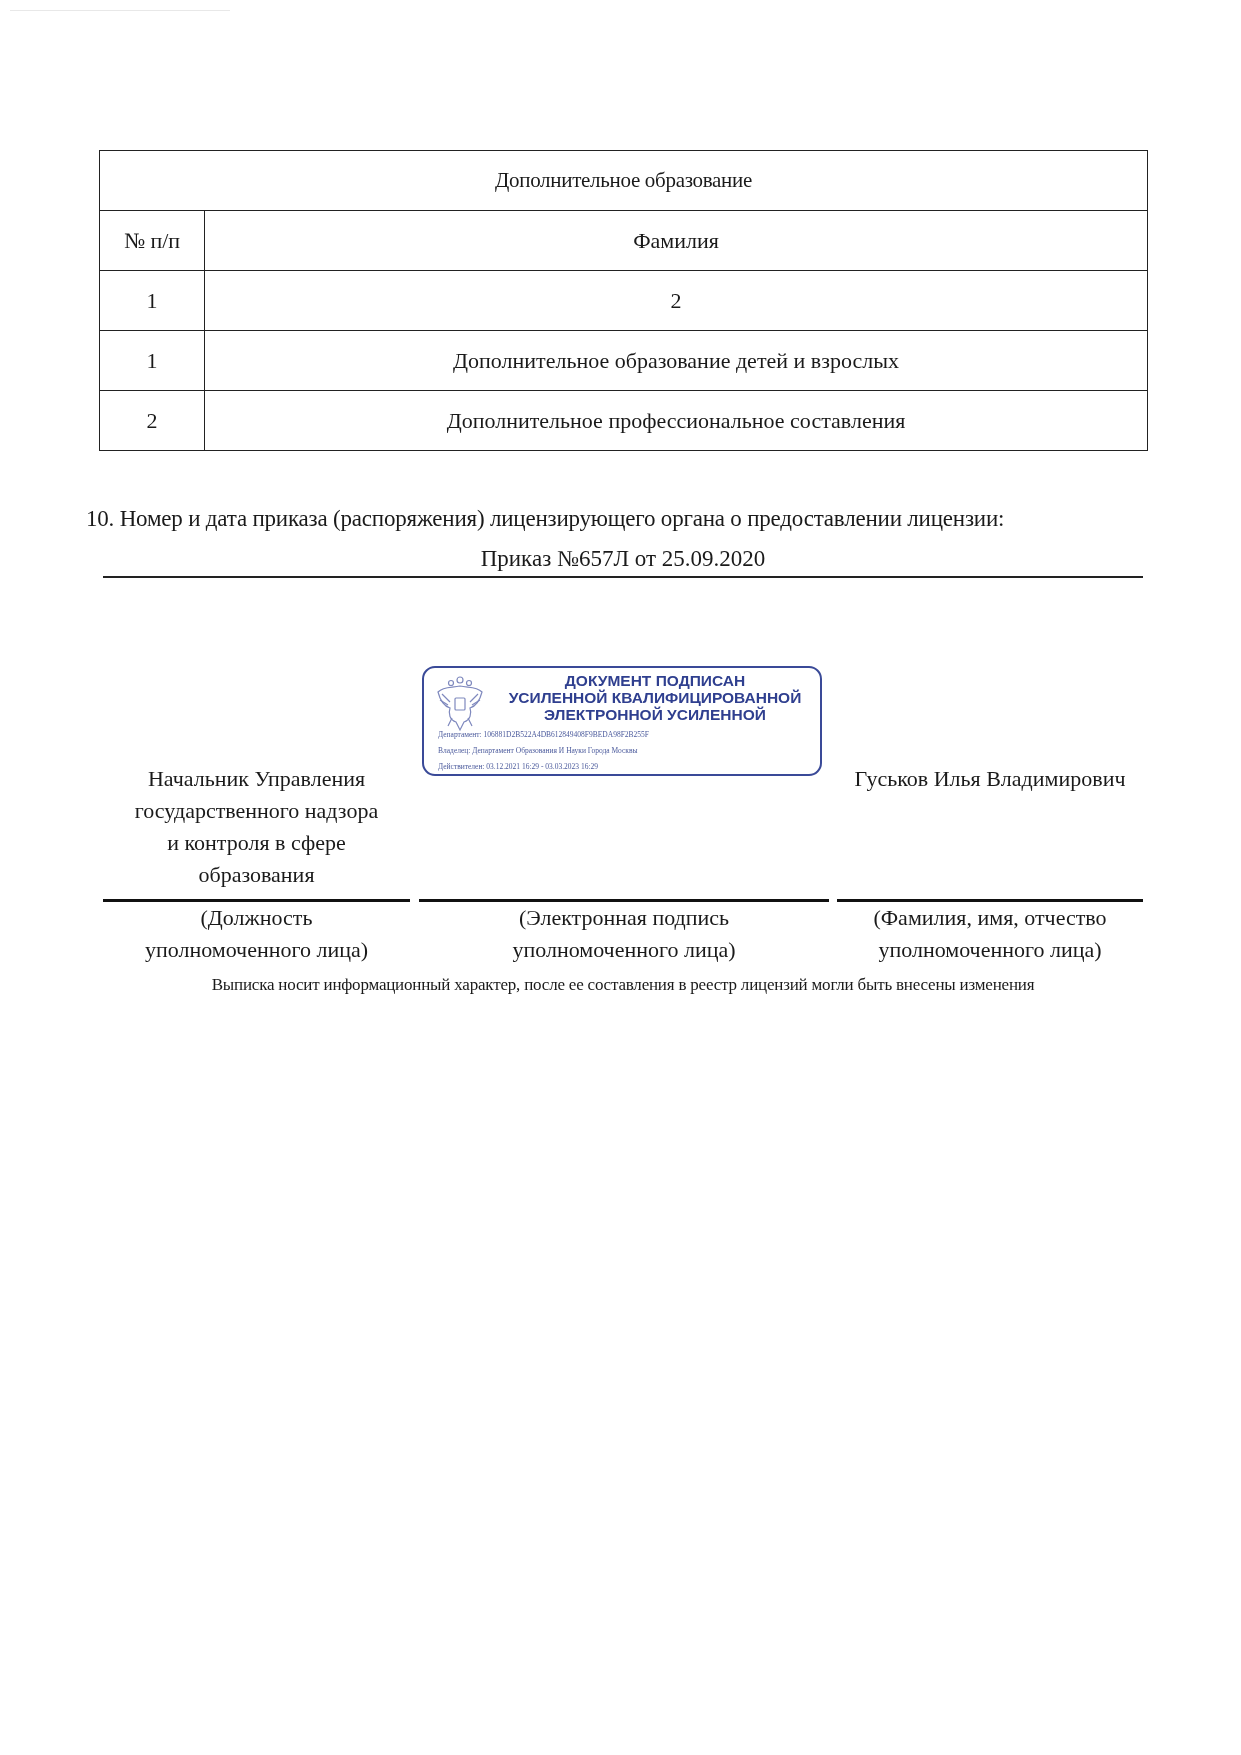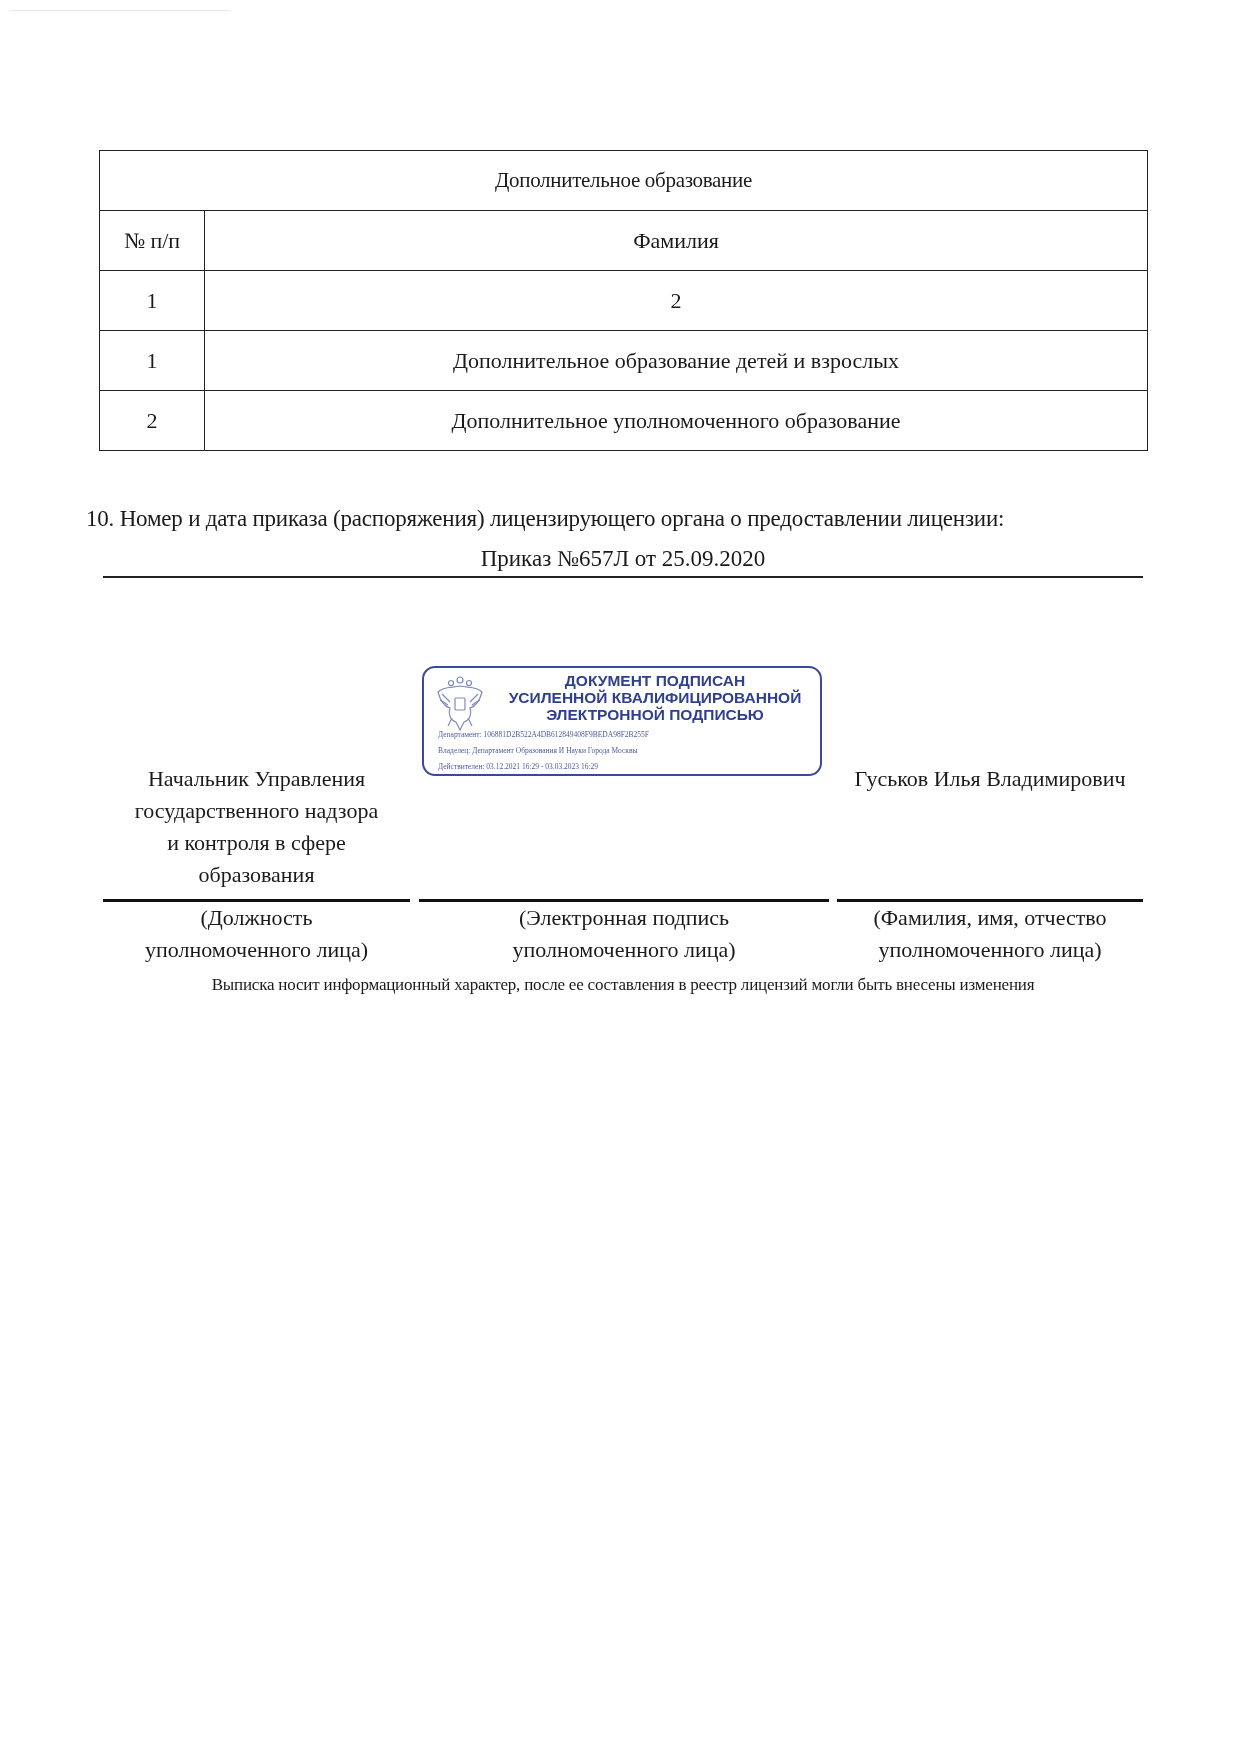--- a/index.html
+++ b/index.html
@@ -45,21 +45,21 @@
   <tr>
     <td>1</td>
     <td>2</td>
   </tr>
   <tr>
     <td>1</td>
     <td>Дополнительное образование детей и взрослых</td>
   </tr>
   <tr>
     <td>2</td>
-    <td>Дополнительное уполномоченного образование</td>
+    <td>Дополнительное профессиональное составления</td>
   </tr>
 </tbody>
   </table>
 
 <div class="section">10. Номер и дата приказа (распоряжения) лицензирующего органа о предоставлении лицензии:</div>
 <div class="order">Приказ №657Л от 25.09.2020</div>
 <div class="order-rule"></div>
 
 <div class="stamp">
   <svg class="emblem" viewBox="0 0 52 58">
@@ -69,21 +69,21 @@
       <circle cx="35" cy="9" r="2.5"></circle>
       <path d="M26 12 C18 14 10 12 4 18 C6 26 10 32 16 34 C14 40 16 46 22 48 L26 56 L30 48 C36 46 38 40 36 34 C42 32 46 26 48 18 C42 12 34 14 26 12 Z"></path>
       <path d="M8 20 L16 28 M6 26 L14 31 M44 20 L36 28 M46 26 L38 31"></path>
       <rect x="21" y="24" width="10" height="12" rx="1"></rect>
       <path d="M18 44 L14 52 M34 44 L38 52"></path>
     </g>
   </svg>
   <div class="stamp-head">
     <div>ДОКУМЕНТ ПОДПИСАН</div>
     <div>УСИЛЕННОЙ КВАЛИФИЦИРОВАННОЙ</div>
-    <div>ЭЛЕКТРОННОЙ ПОДПИСЬЮ</div>
+    <div>ЭЛЕКТРОННОЙ УСИЛЕННОЙ</div>
   </div>
   <div class="stamp-meta" style="top:62px">Департамент: 106881D2B522A4DB612849408F9BEDA98F2B255F</div>
   <div class="stamp-meta" style="top:78px">Владелец: Департамент Образования И Науки Города Москвы</div>
   <div class="stamp-meta" style="top:94px">Действителен: 03.12.2021 16:29 - 03.03.2023 16:29</div>
 </div>
 
 <div class="sig-position">
   <div>Начальник Управления</div>
   <div>государственного надзора</div>
   <div>и контроля в сфере</div>

